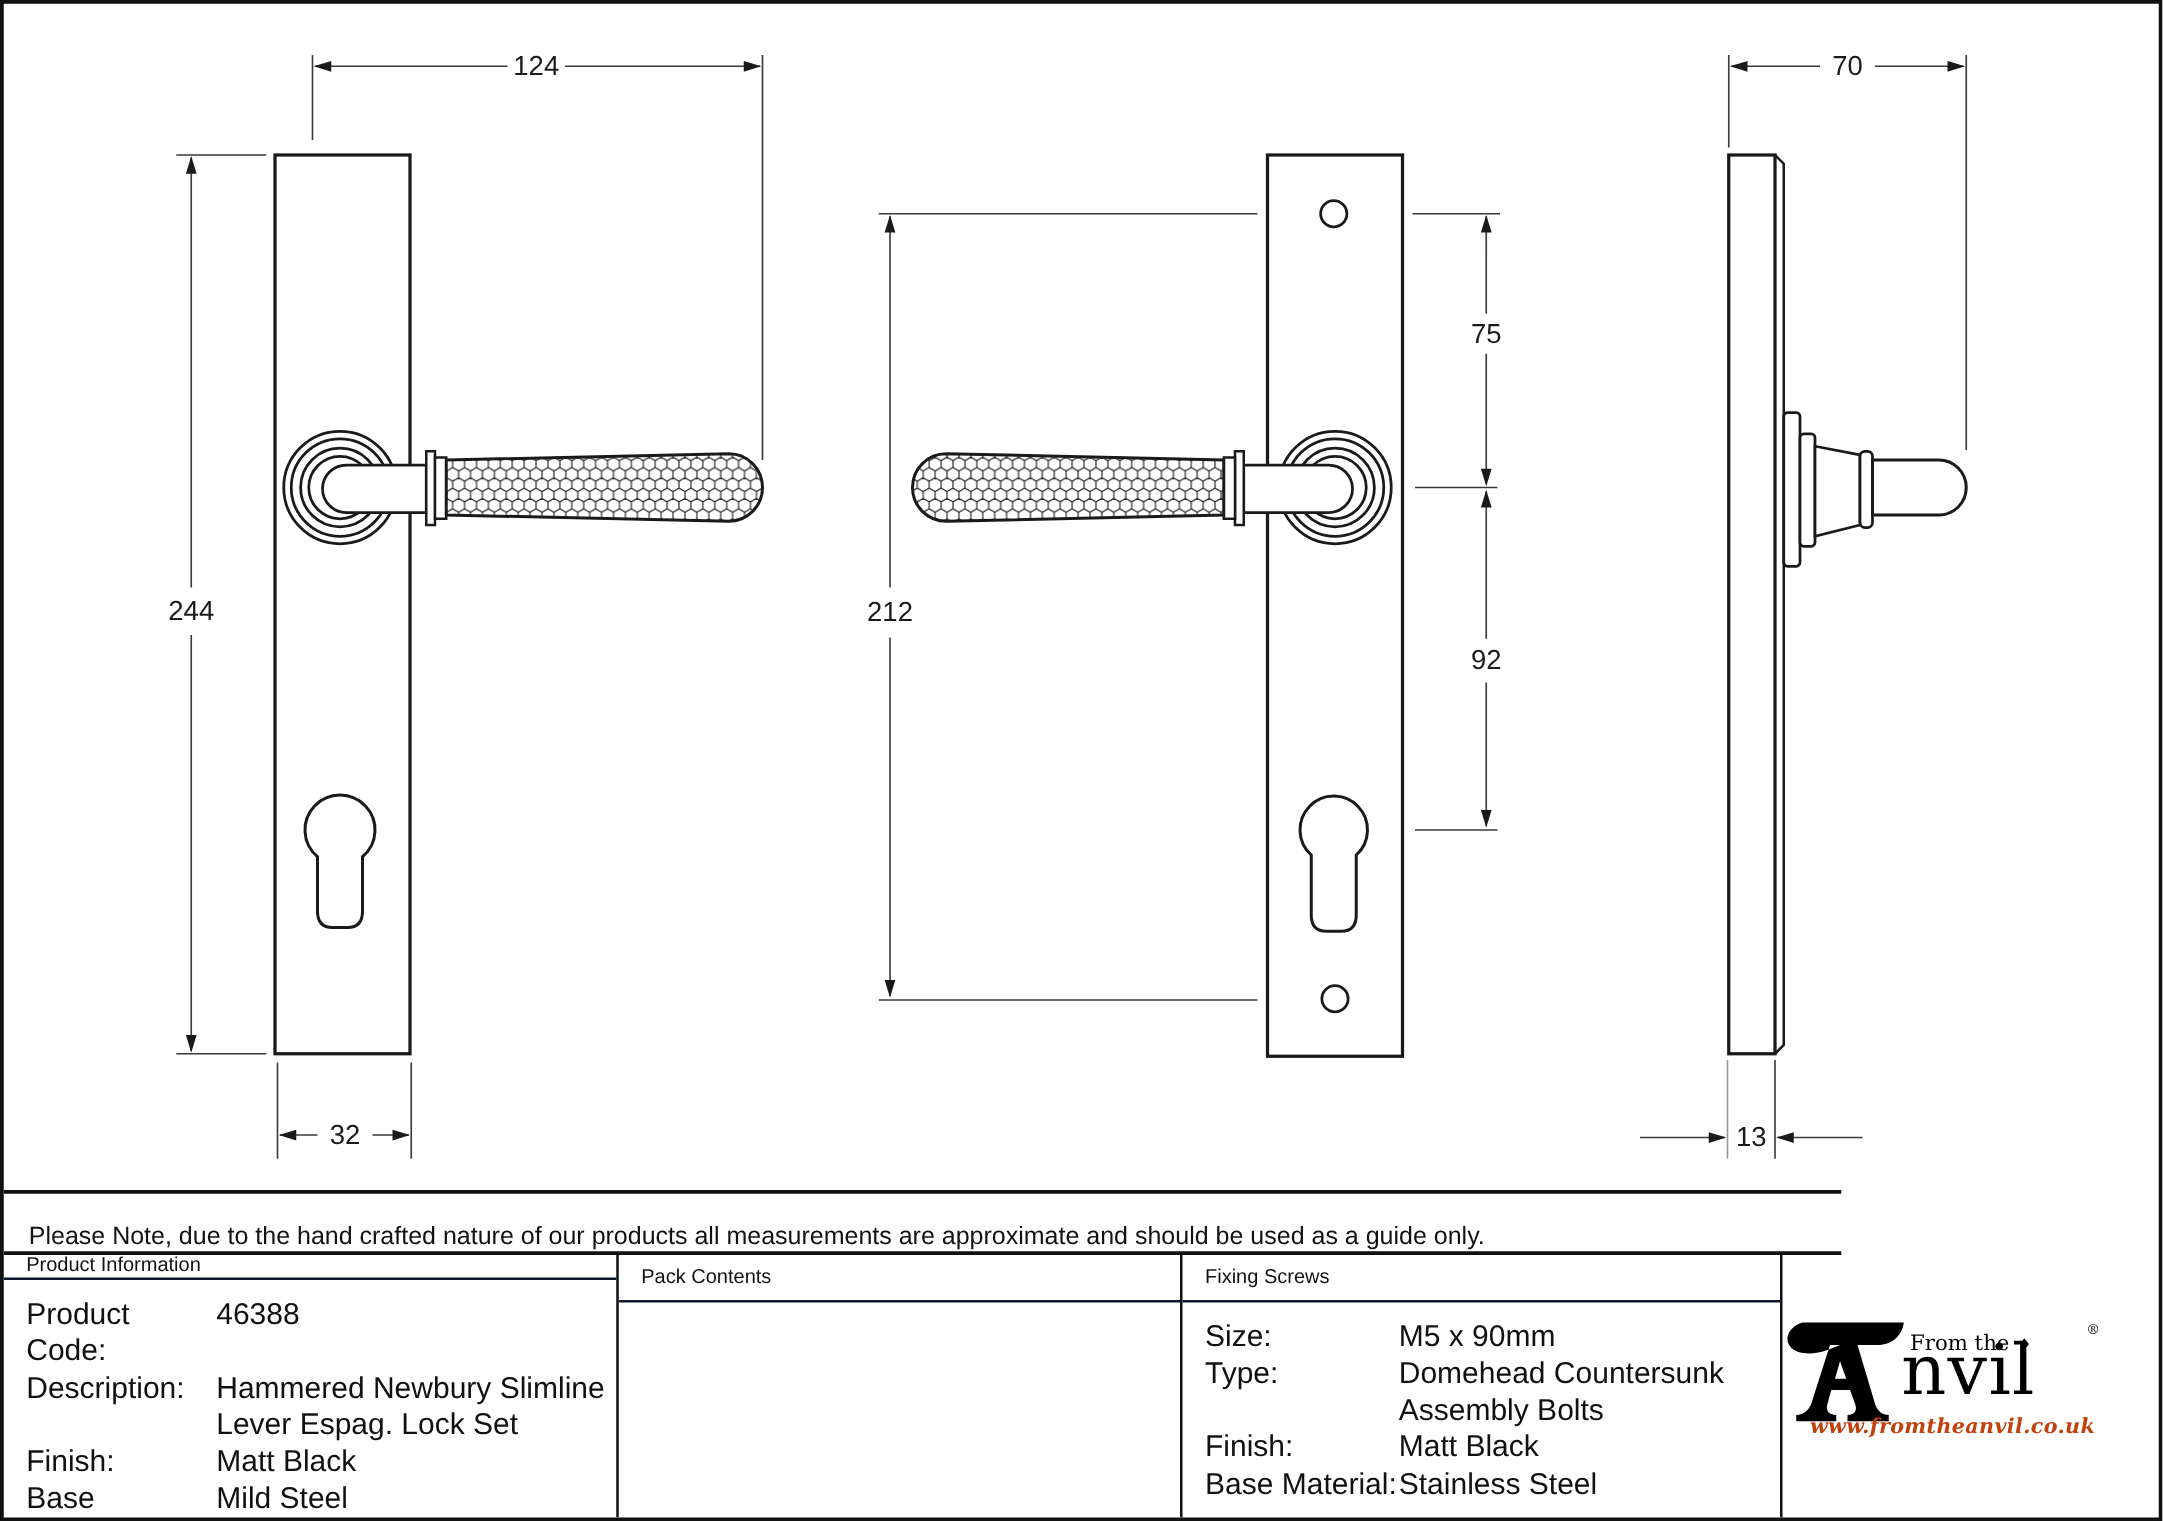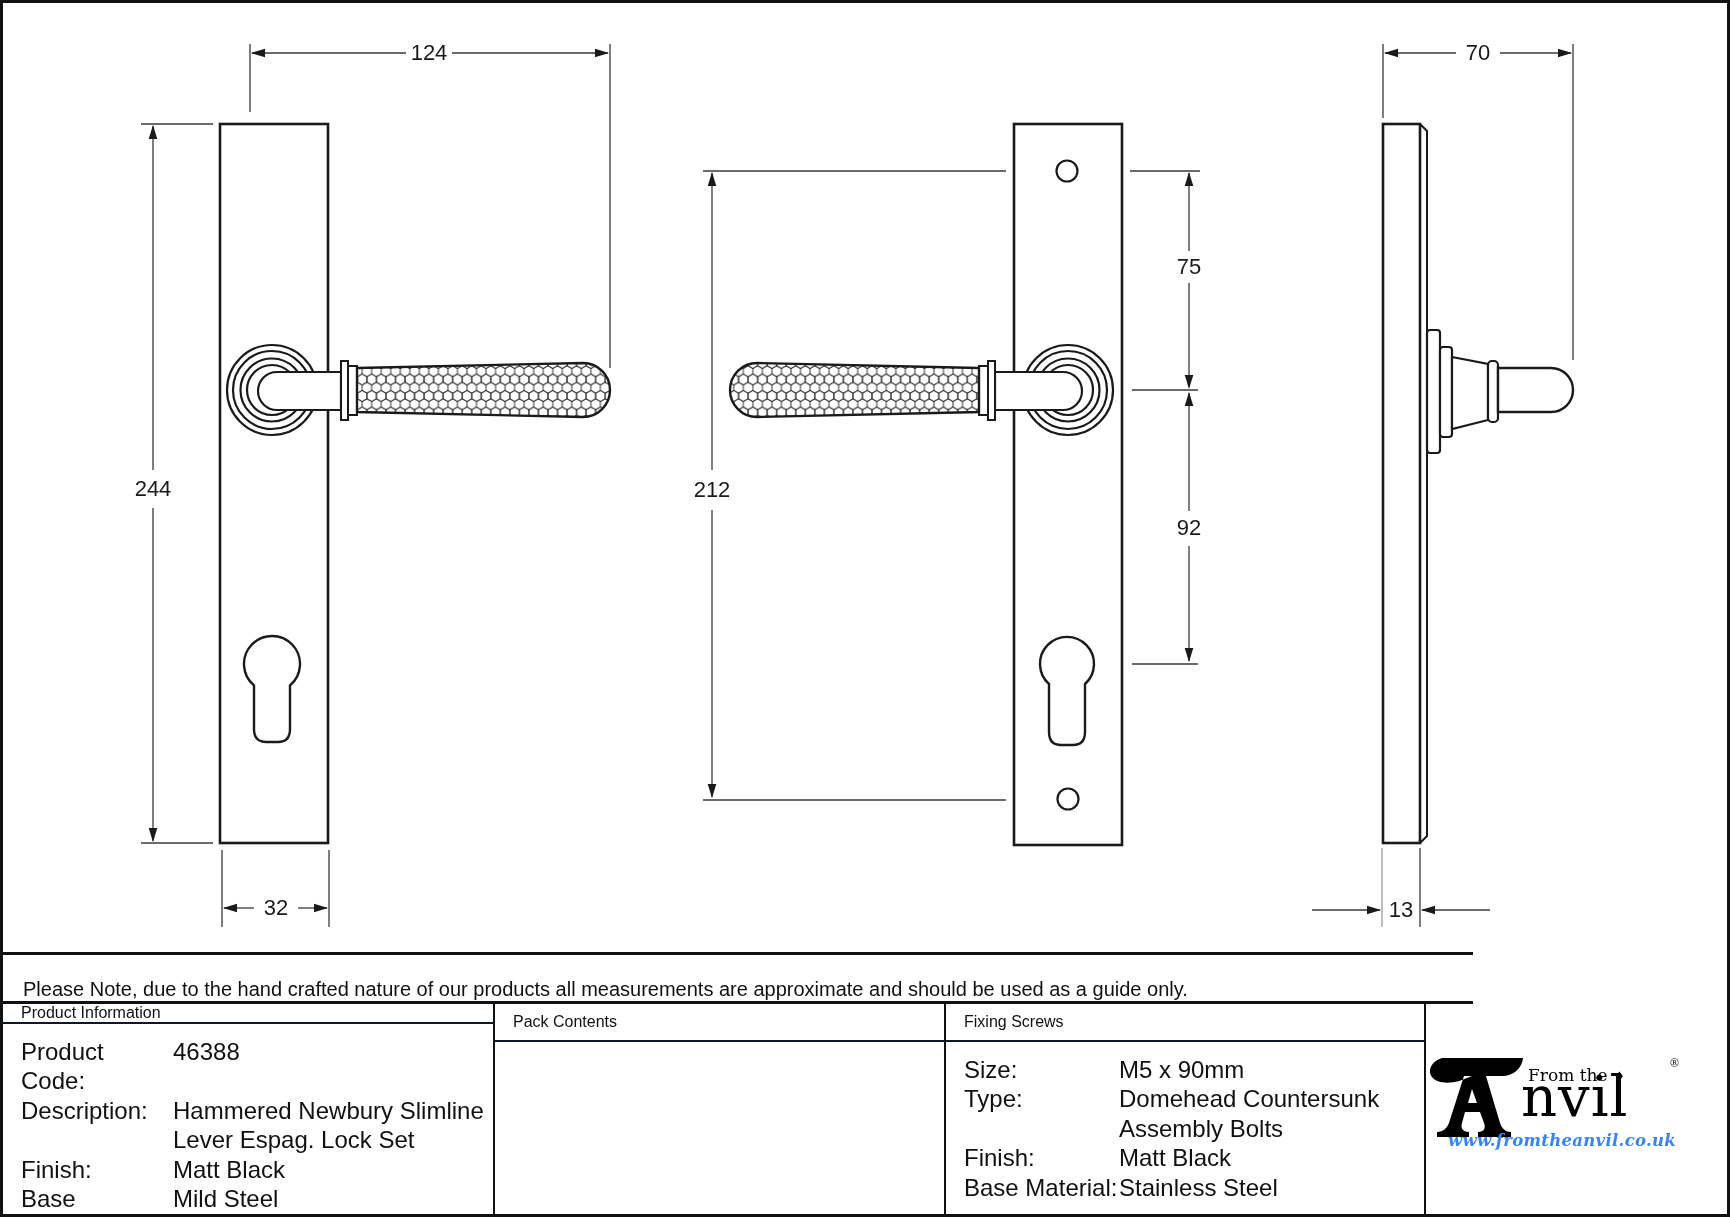--- a/index.html
+++ b/index.html
@@ -63,21 +63,21 @@
   .logo-brand-suffix{
     position:absolute;left:95px;top:18px;
     font-family:"DejaVu Serif","Liberation Serif",serif;
     font-size:56px;line-height:56px;color:#000;letter-spacing:1px;
   }
   .logo-anvil-a{position:absolute;left:0;top:4px;}
   .logo-url{
     position:absolute;left:2px;top:80px;width:268px;text-align:center;
     font-family:"DejaVu Serif","Liberation Serif",serif;
     font-style:italic;font-weight:bold;
-    font-size:16.5px;color:#3b82f6;letter-spacing:0.3px;white-space:nowrap;
+    font-size:16.5px;color:#c2410c;letter-spacing:0.3px;white-space:nowrap;
   }
 </style>
 </head>
 <body>
 
 <div class="page">
 
   <div class="drawing-area">
     <svg width="1724" height="949" viewBox="3 3 1724 949" xmlns="http://www.w3.org/2000/svg">
       <defs>

